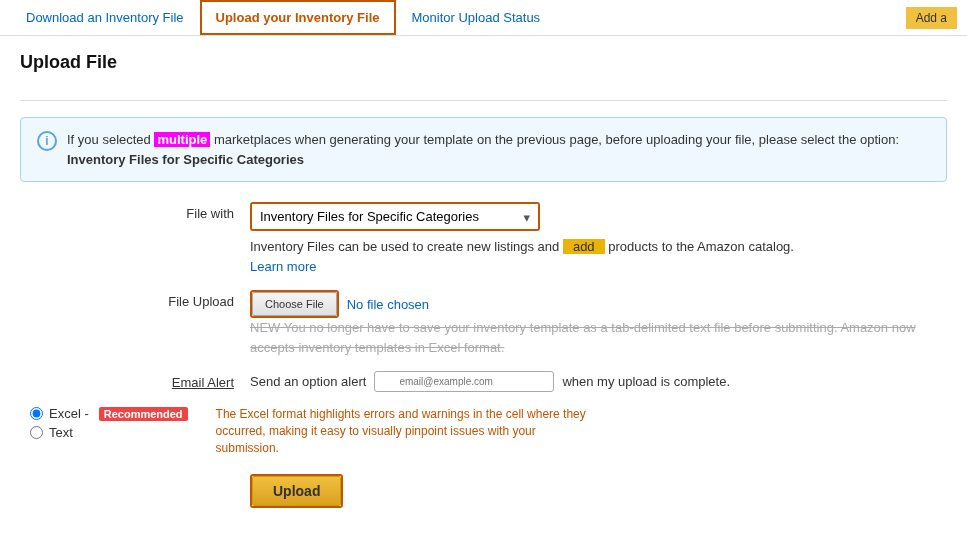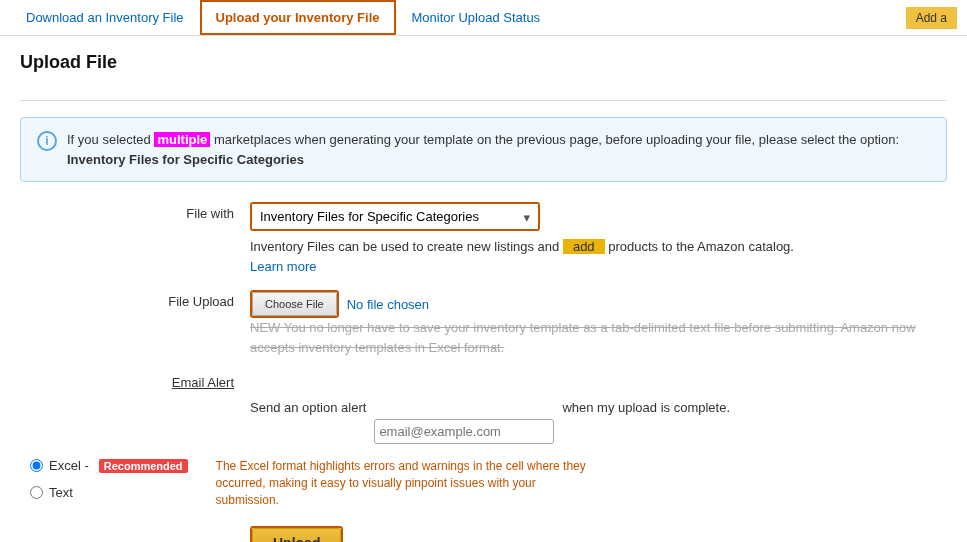--- a/index.html
+++ b/index.html
@@ -169,31 +169,30 @@
       color: #aaa;
       text-decoration: line-through;
       font-size: 13px;
       margin-top: 6px;
     }
     .upload-note { font-size: 13px; color: #333; line-height: 1.5; }
 
     
     .email-input {
       border: 1px solid #aaa;
-      padding: 4px 4px;
-      font-size: 13px;
+      padding: 4px 24px;
+      font-size: 10px;
       border-radius: 3px;
       color: #999;
       width: 180px;
-      margin-top: 48px;
     }
     .email-row { display: flex; align-items: center; gap: 8px; font-size: 13px; }
 
     
-    .radio-group { display: flex; flex-direction: column; gap: 12px; }
+    .radio-group { display: flex; flex-direction: column; gap: 4px; }
     .radio-item { display: flex; align-items: center; gap: 6px; font-size: 13px; }
     .radio-input { cursor: pointer; }
     .recommended-badge {
       background: #ef4444;
       color: #fff;
       font-size: 11px;
       font-weight: bold;
       padding: 1px 5px;
       border-radius: 2px;
       margin-left: 4px;

